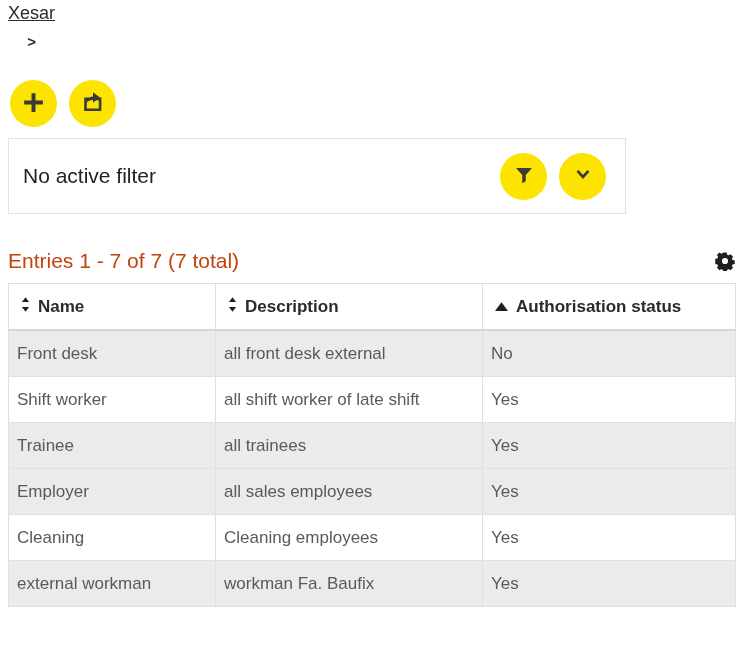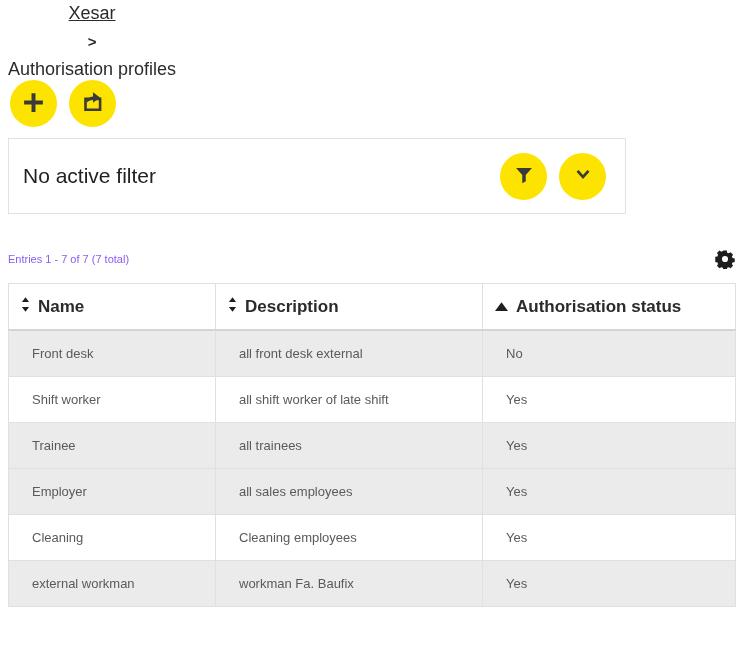--- a/index.html
+++ b/index.html
@@ -93,22 +93,22 @@
   .entries-row {
     position: absolute;
     left: 8px;
     top: 249px;
     width: 727px;
     display: flex;
     align-items: center;
     justify-content: space-between;
   }
   .entries-text {
-    font-size: 11px;
-    color: #8b5cf6;
+    font-size: 21px;
+    color: #c2410c;
   }
   .gear-btn {
     background: none;
     border: none;
     padding: 0;
     cursor: pointer;
     display: flex;
     align-items: center;
     line-height: 0;
   }
@@ -148,41 +148,40 @@
   .th-inner {
     display: flex;
     align-items: center;
     gap: 8px;
   }
 
   table.data-table td {
     height: 45px;
     border-right: 1px solid #e0e0e0;
     border-bottom: 1px solid #e0e0e0;
-    padding: 0 23px;
-    font-size: 13px;
+    padding: 0 8px;
+    font-size: 17px;
     color: #5a5a5a;
     vertical-align: middle;
     white-space: nowrap;
     overflow: hidden;
     text-overflow: ellipsis;
   }
   table.data-table td:last-child { border-right: none; }
   table.data-table tbody tr.alt td { background: #ebebeb; }
   table.data-table tbody tr.plain td { background: #ffffff; }
 
   .sort-icon { flex: 0 0 auto; display: block; }
 </style>
 </head>
 <body>
 
 <div class="breadcrumb">
   <span class="crumb-link">Xesar</span>
   <span class="crumb-sep">&gt;</span>
-  <span class="crumb-current">Authorisation profiles</span>
 </div>
 
 <div class="toolbar">
 
   <button class="round-btn">
     <span>
       <svg width="25" height="25" viewBox="0 0 24 24" aria-hidden="true">
         <path d="M10.1 3h3.8v7.1H21v3.8h-7.1V21h-3.8v-7.1H3v-3.8h7.1z" fill="#3a3a3a"></path>
       </svg>
     </span>

